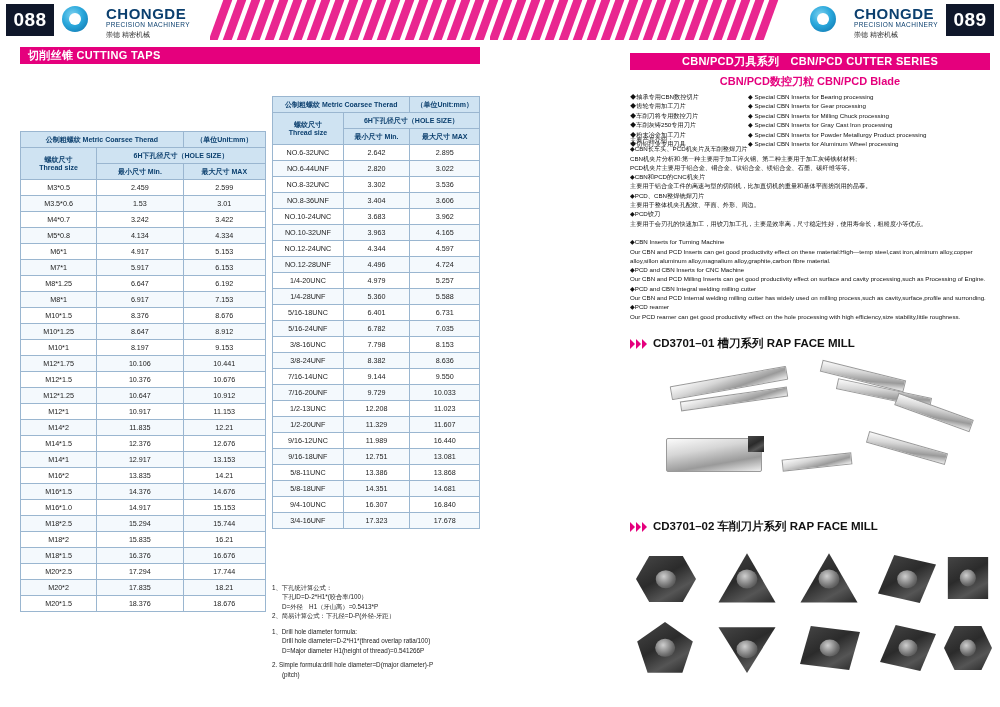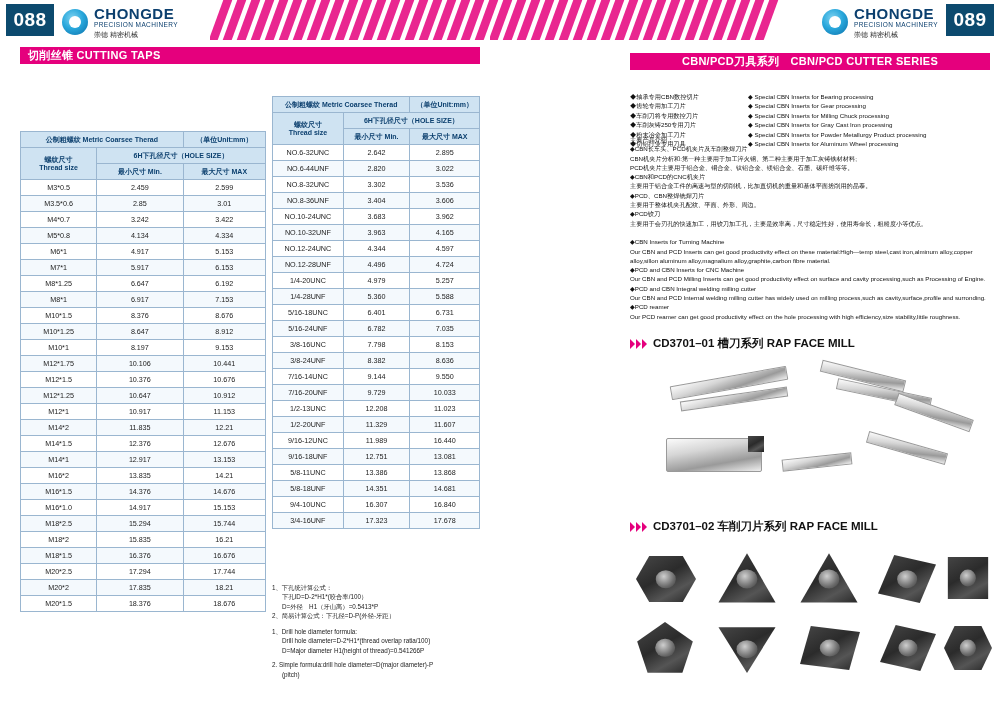--- a/index.html
+++ b/index.html
@@ -11,28 +11,28 @@
     color:#111;
     position:relative;
     overflow:hidden;
   }
   .page { position:absolute; inset:0; }
 
   
   .top-bar { position:absolute; top:0; left:0; width:1000px; height:40px; }
   .pagenum {
     position:absolute; top:4px; width:48px; height:32px;
-    background:#0c4a6e; color:#fff; font-size:19px; font-weight:bold;
+    background:#0f172a; color:#fff; font-size:19px; font-weight:bold;
     display:flex; align-items:center; justify-content:center;
     letter-spacing:0.5px;
   }
   .pagenum.left { left:6px; }
   .pagenum.right { right:6px; }
 
-  .logo-block { position:absolute; top:6px; display:flex; align-items:center; gap:6px; }
+  .logo-block { position:absolute; top:6px; display:flex; gap:18px; }
   .logo-block.left { left:62px; }
   .logo-block.right { right:62px; flex-direction:row; }
   .logo-mark { width:26px; height:26px; position:relative; }
   .logo-mark .ring {
     position:absolute; inset:0; border-radius:50%;
     background:radial-gradient(circle at 40% 35%, #7fd2f0 0%, #2aa8dc 45%, #0a6ea8 100%);
   }
   .logo-mark .ring:after {
     content:""; position:absolute; left:7px; top:7px; width:12px; height:12px;
     border-radius:50%; background:#fff;
@@ -244,21 +244,21 @@
       </tr>
     </thead>
     <tbody>
       <tr>
           <td>M3*0.5</td>
           <td>2.459</td>
           <td>2.599</td>
         </tr>
       <tr>
           <td>M3.5*0.6</td>
-          <td>2.85</td>
+          <td>1.53</td>
           <td>3.01</td>
         </tr>
       <tr>
           <td>M4*0.7</td>
           <td>3.242</td>
           <td>3.422</td>
         </tr>
       <tr>
           <td>M5*0.8</td>
           <td>4.134</td>
@@ -533,20 +533,21 @@
       <span style="margin-left:10px">Drill hole diameter=D-2*H1*(thread overlap ratia/100)</span><br>
       <span style="margin-left:10px">D=Major diameter  H1(height of thread)=0.541266P</span>
     </p>
     <p>
       <span>2. Simple formula:drill hole diameter=D(major diameter)-P</span><br>
       <span style="margin-left:10px">(pitch)</span>
     </p>
   </div>
 
   <div class="sect-bar right">CBN/PCD刀具系列　CBN/PCD CUTTER SERIES</div>
+  <div class="r-title">CBN/PCD数控刀粒 CBN/PCD Blade</div>
 
   <div class="bullets bul-l">
     <div>◆轴承专用CBN数控切片</div>
     <div>◆齿轮专用加工刀片</div>
     <div>◆车削刀将专用数控刀片</div>
     <div>◆车削灰铸250专用刀片</div>
     <div>◆粉末冶金加工刀片</div>
     <div>◆切铝行业专用刀具</div>
   </div>
   <div class="bullets bul-r">

